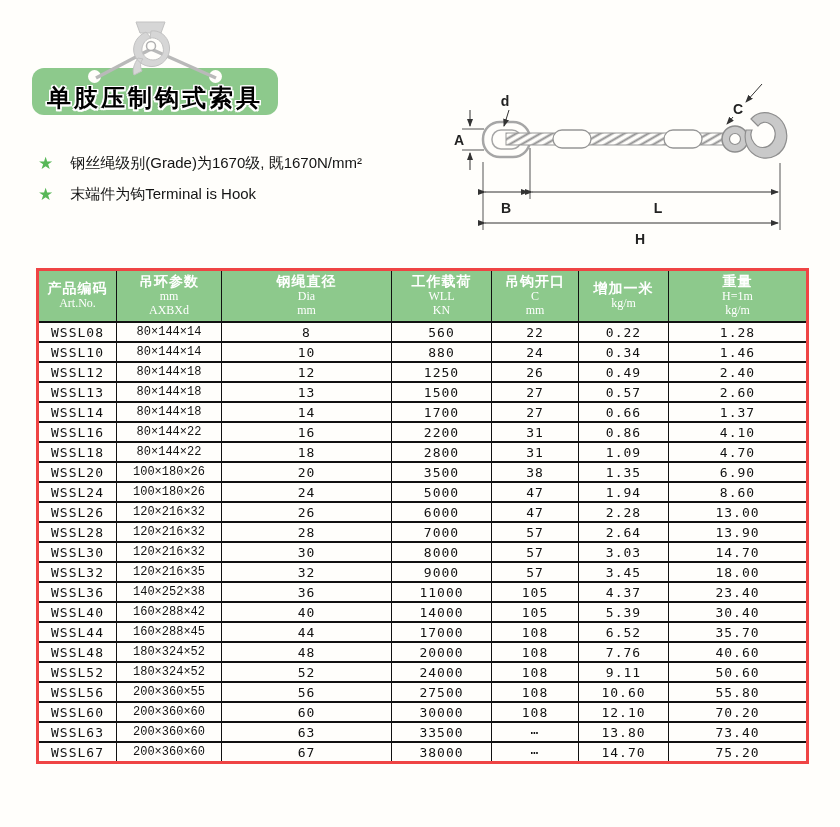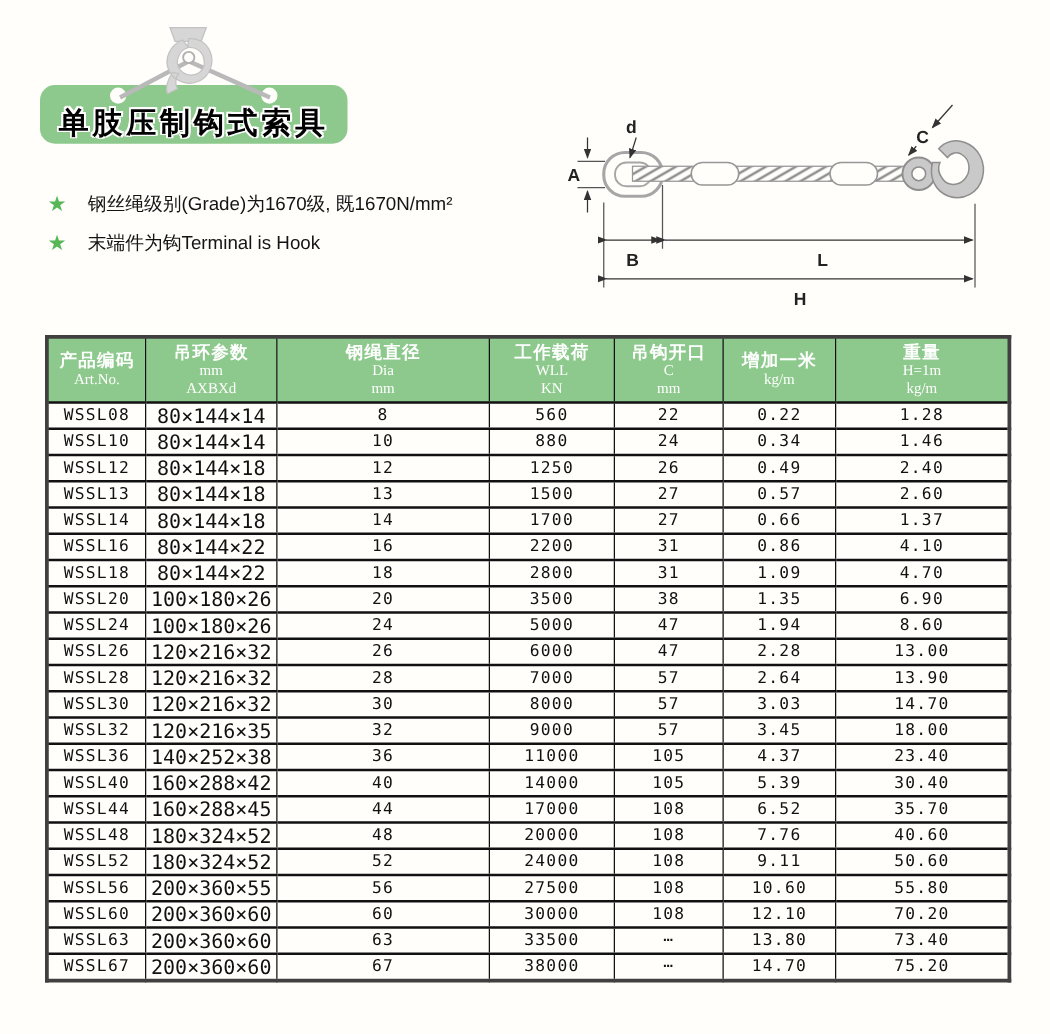--- a/index.html
+++ b/index.html
@@ -20,29 +20,29 @@
   
   .notes{position:absolute;left:38px;top:152px;}
   .note{display:flex;align-items:center;height:22px;margin-bottom:9px;font-size:15px;color:#141414;}
   .note .star{color:#57b757;font-size:17px;margin-right:17px;line-height:1;}
   
   .diagram{position:absolute;left:450px;top:80px;width:385px;height:178px;}
   .diagram text{font-size:14px;font-weight:bold;fill:#222;font-family:"Liberation Sans","DejaVu Sans",sans-serif;}
   
   table.product{position:absolute;left:36px;top:268px;width:770px;
     border-collapse:collapse;table-layout:fixed;background:#fffefb;
-    border:3px solid #404040;}
+    border:3px solid #ef4444;}
   .product th{background:#8dc98c;color:#fff;border:1px solid #111;border-bottom:2px solid #111;
     vertical-align:middle;padding:3px 0 4px 0;}
   .product th .hcn{font-size:14px;font-weight:bold;line-height:15px;letter-spacing:1px;}
   .product th .hsub{font-size:12px;font-weight:normal;line-height:14px;font-family:Liberation Serif, serif;}
   .product td{border:1px solid #111;border-top:2px solid #111;border-bottom:2px solid #111;
     height:18px;text-align:center;vertical-align:middle;padding:0;
     font-family:"DejaVu Sans Mono","Liberation Mono",monospace;font-size:13px;letter-spacing:1px;color:#111;}
-  .product td.col-1{font-size:16px;letter-spacing:0;}
+  .product td.col-1{font-size:12px;letter-spacing:0;font-family:Liberation Mono, monospace;}
 </style>
 </head>
 <body>
 
 <svg class="hang-svg" viewBox="0 0 220 66">
   <line x1="91" y1="29" x2="36" y2="58" stroke="#b9b9b9" stroke-width="3.5"></line>
   <line x1="91" y1="29" x2="156" y2="58" stroke="#b9b9b9" stroke-width="3.5"></line>
   <path d="M76,2 h29 l-4,11 h-21 z" fill="#d6d6d6" stroke="#c2c2c2"></path>
   <path d="M86,12 C76,16 71,27 75,36 C79,45 90,49 99,45 C108,41 112,30 108,21 C105,14 98,10 91,11 L90,18 C96,17 102,21 103,27 C105,34 100,40 93,40 C86,40 81,34 82,28 C83,23 86,19 91,18 Z
            M78,38 C74,44 72,50 74,55 L82,51 C80,47 80,42 83,39 Z" fill="#d6d6d6" stroke="#c2c2c2"></path>

